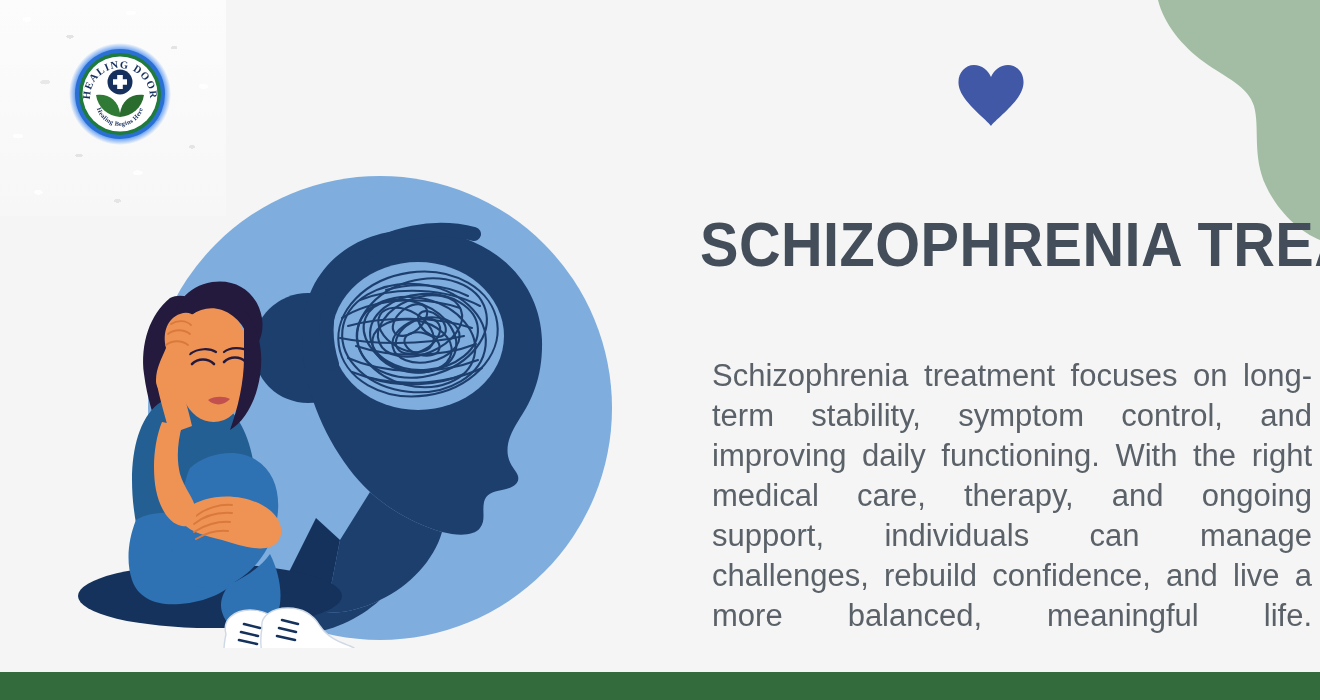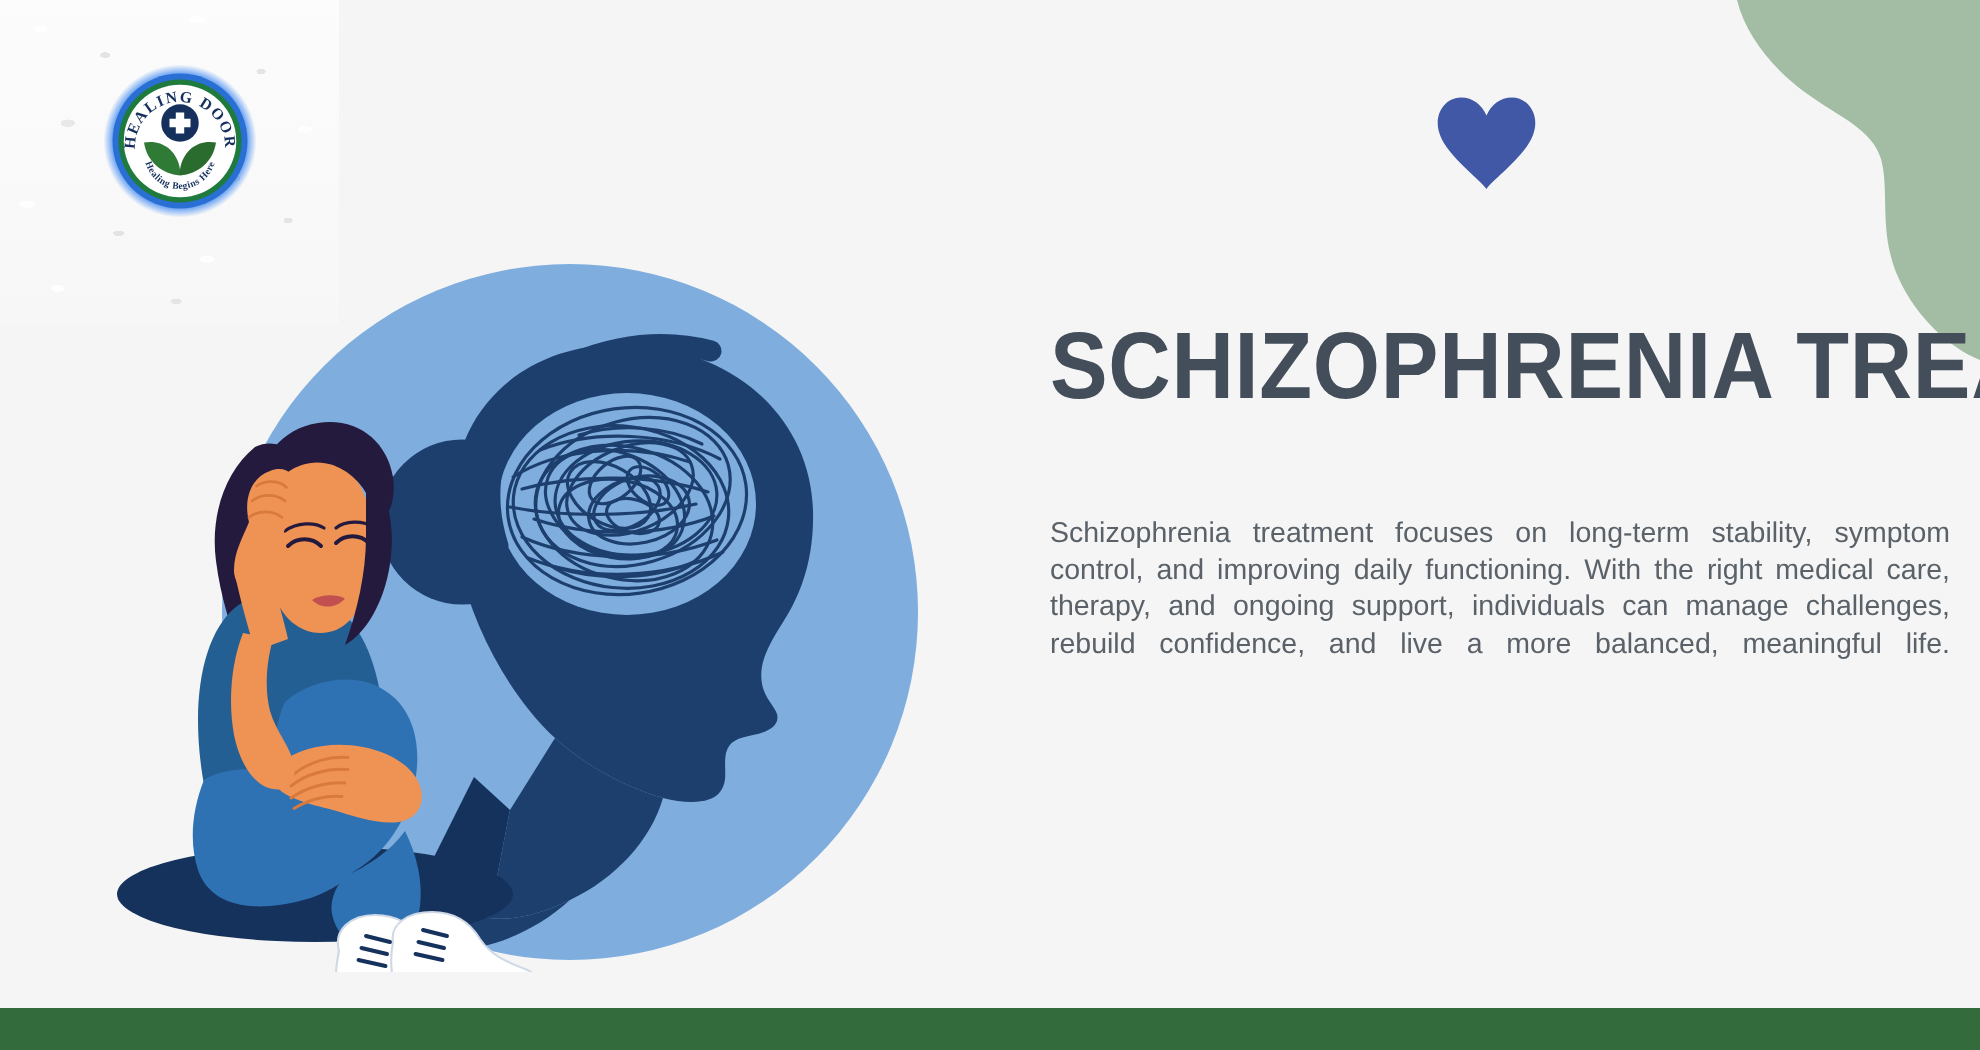--- a/index.html
+++ b/index.html
@@ -54,24 +54,24 @@
     font-size:63px;
     line-height:0.96;
     letter-spacing:0.5px;
     color:#434e5a;
     margin:0;
     transform:scaleX(0.915);
     transform-origin:left top;
     white-space:nowrap;
   }
   .body-copy{
-    margin:0;
+    margin:12px;
     position:absolute;
     left:0;top:130px;width:600px;
-    font-size:19px;
+    font-size:31px;
     line-height:1.29;
     color:#5a6168;
     text-align:justify;
     text-justify:inter-word;
   }
   .body-copy::after{content:"";display:inline-block;width:100%;}
 
   
   .bottom-bar{position:absolute;left:0;bottom:0;width:1320px;height:28px;background:#336b3c;}
 </style>

